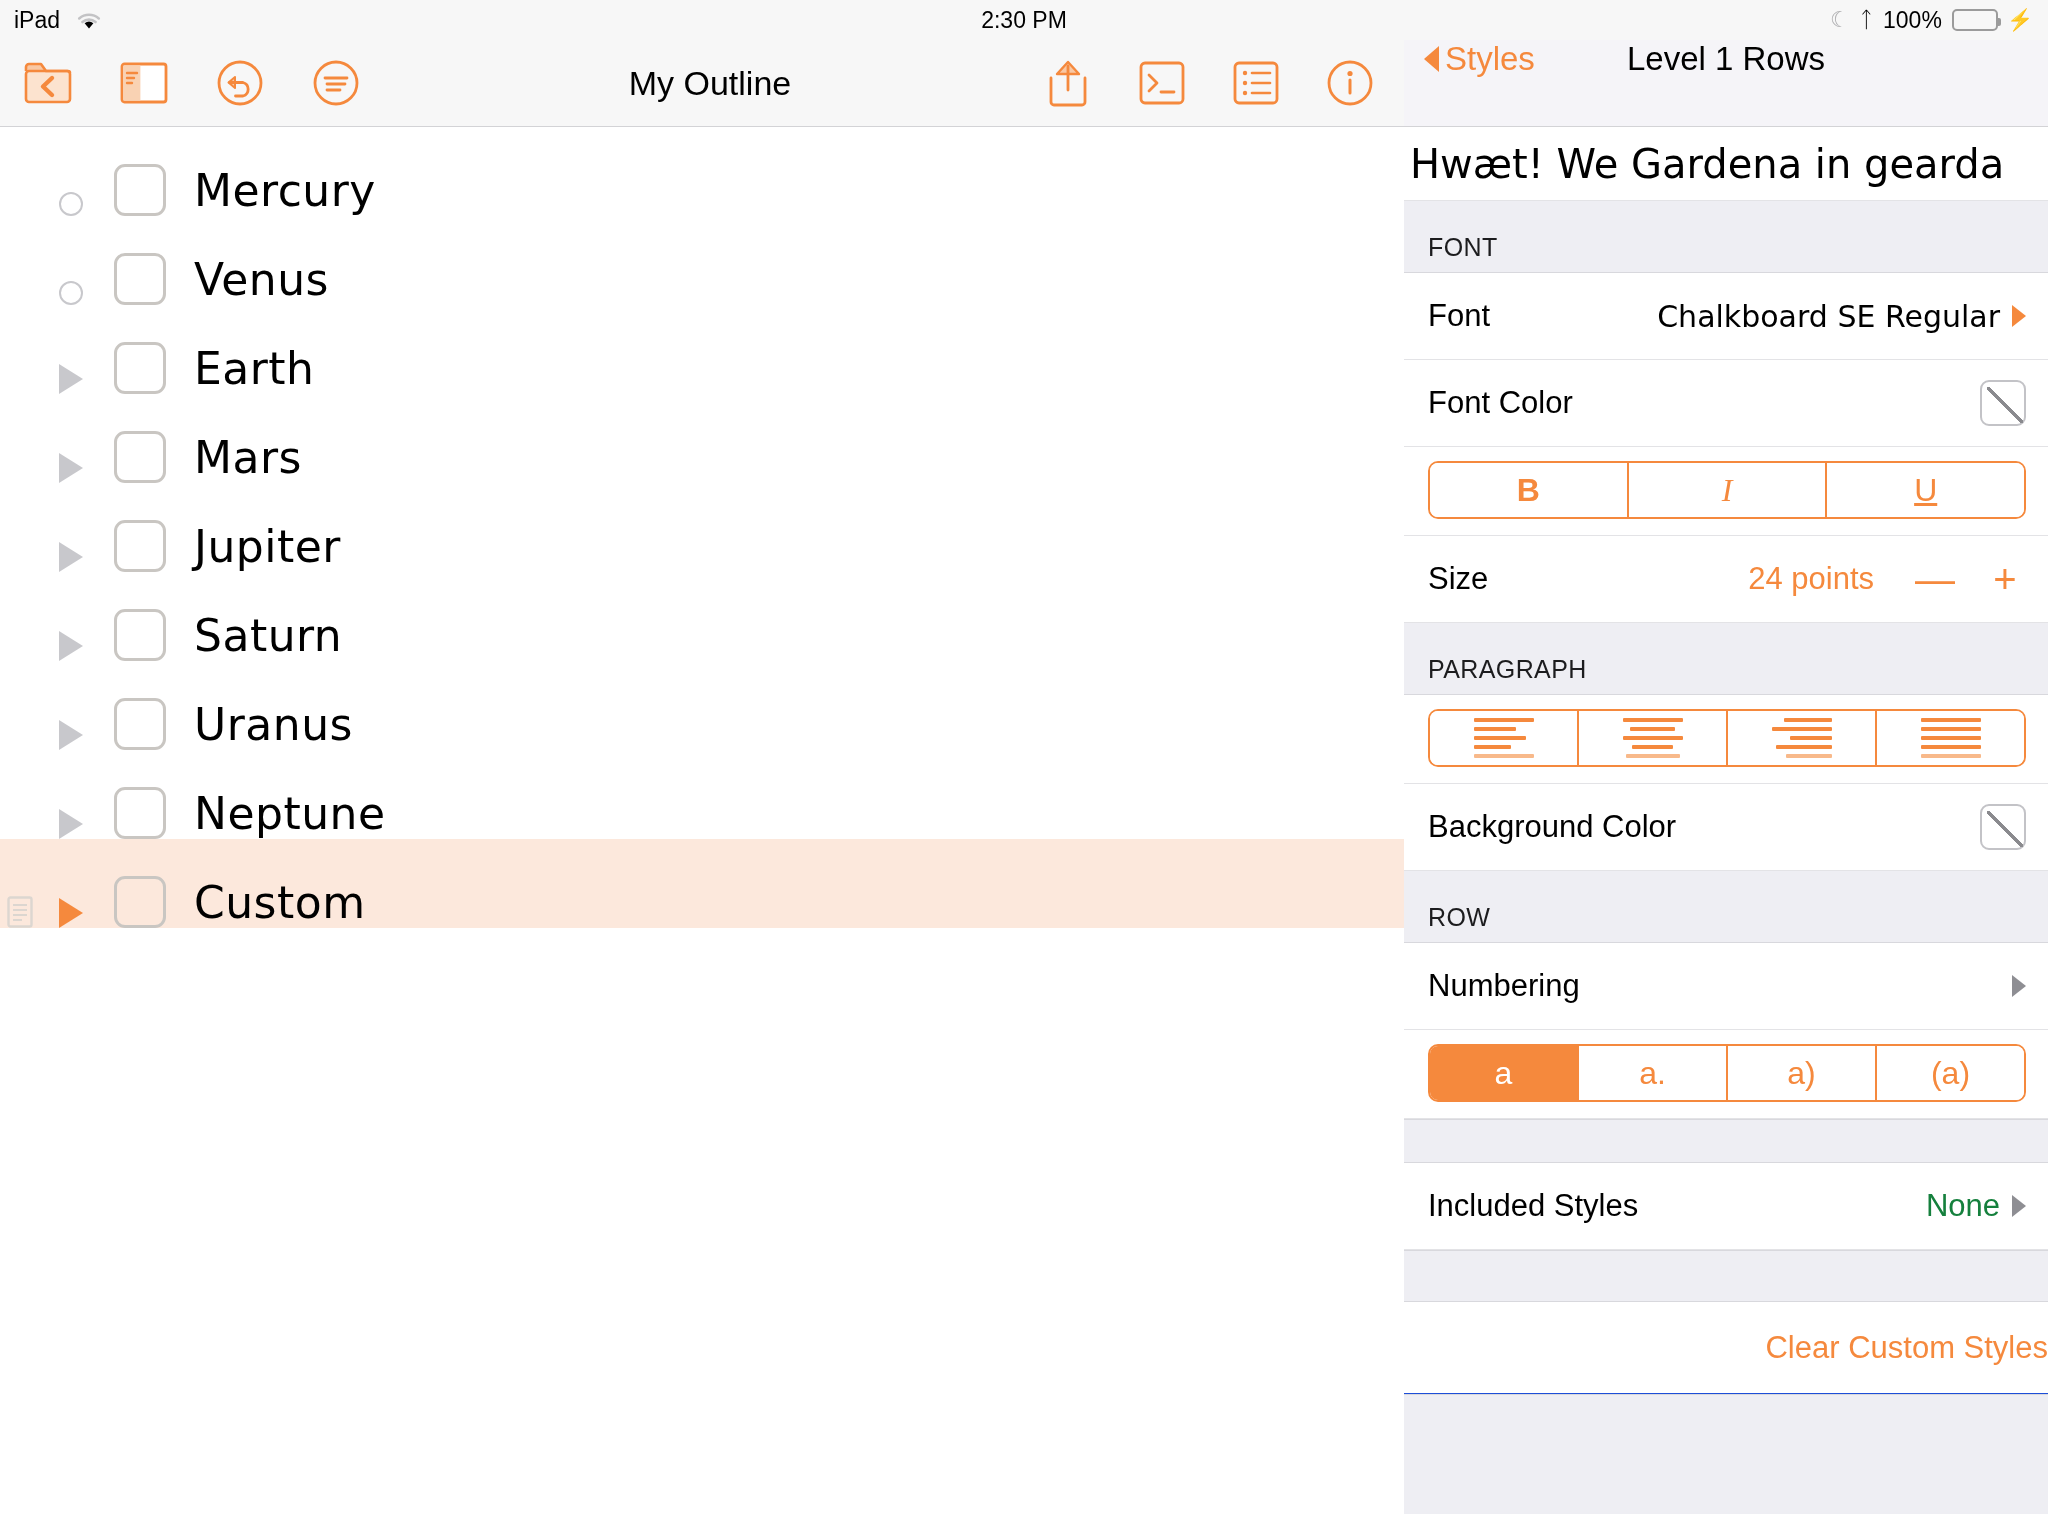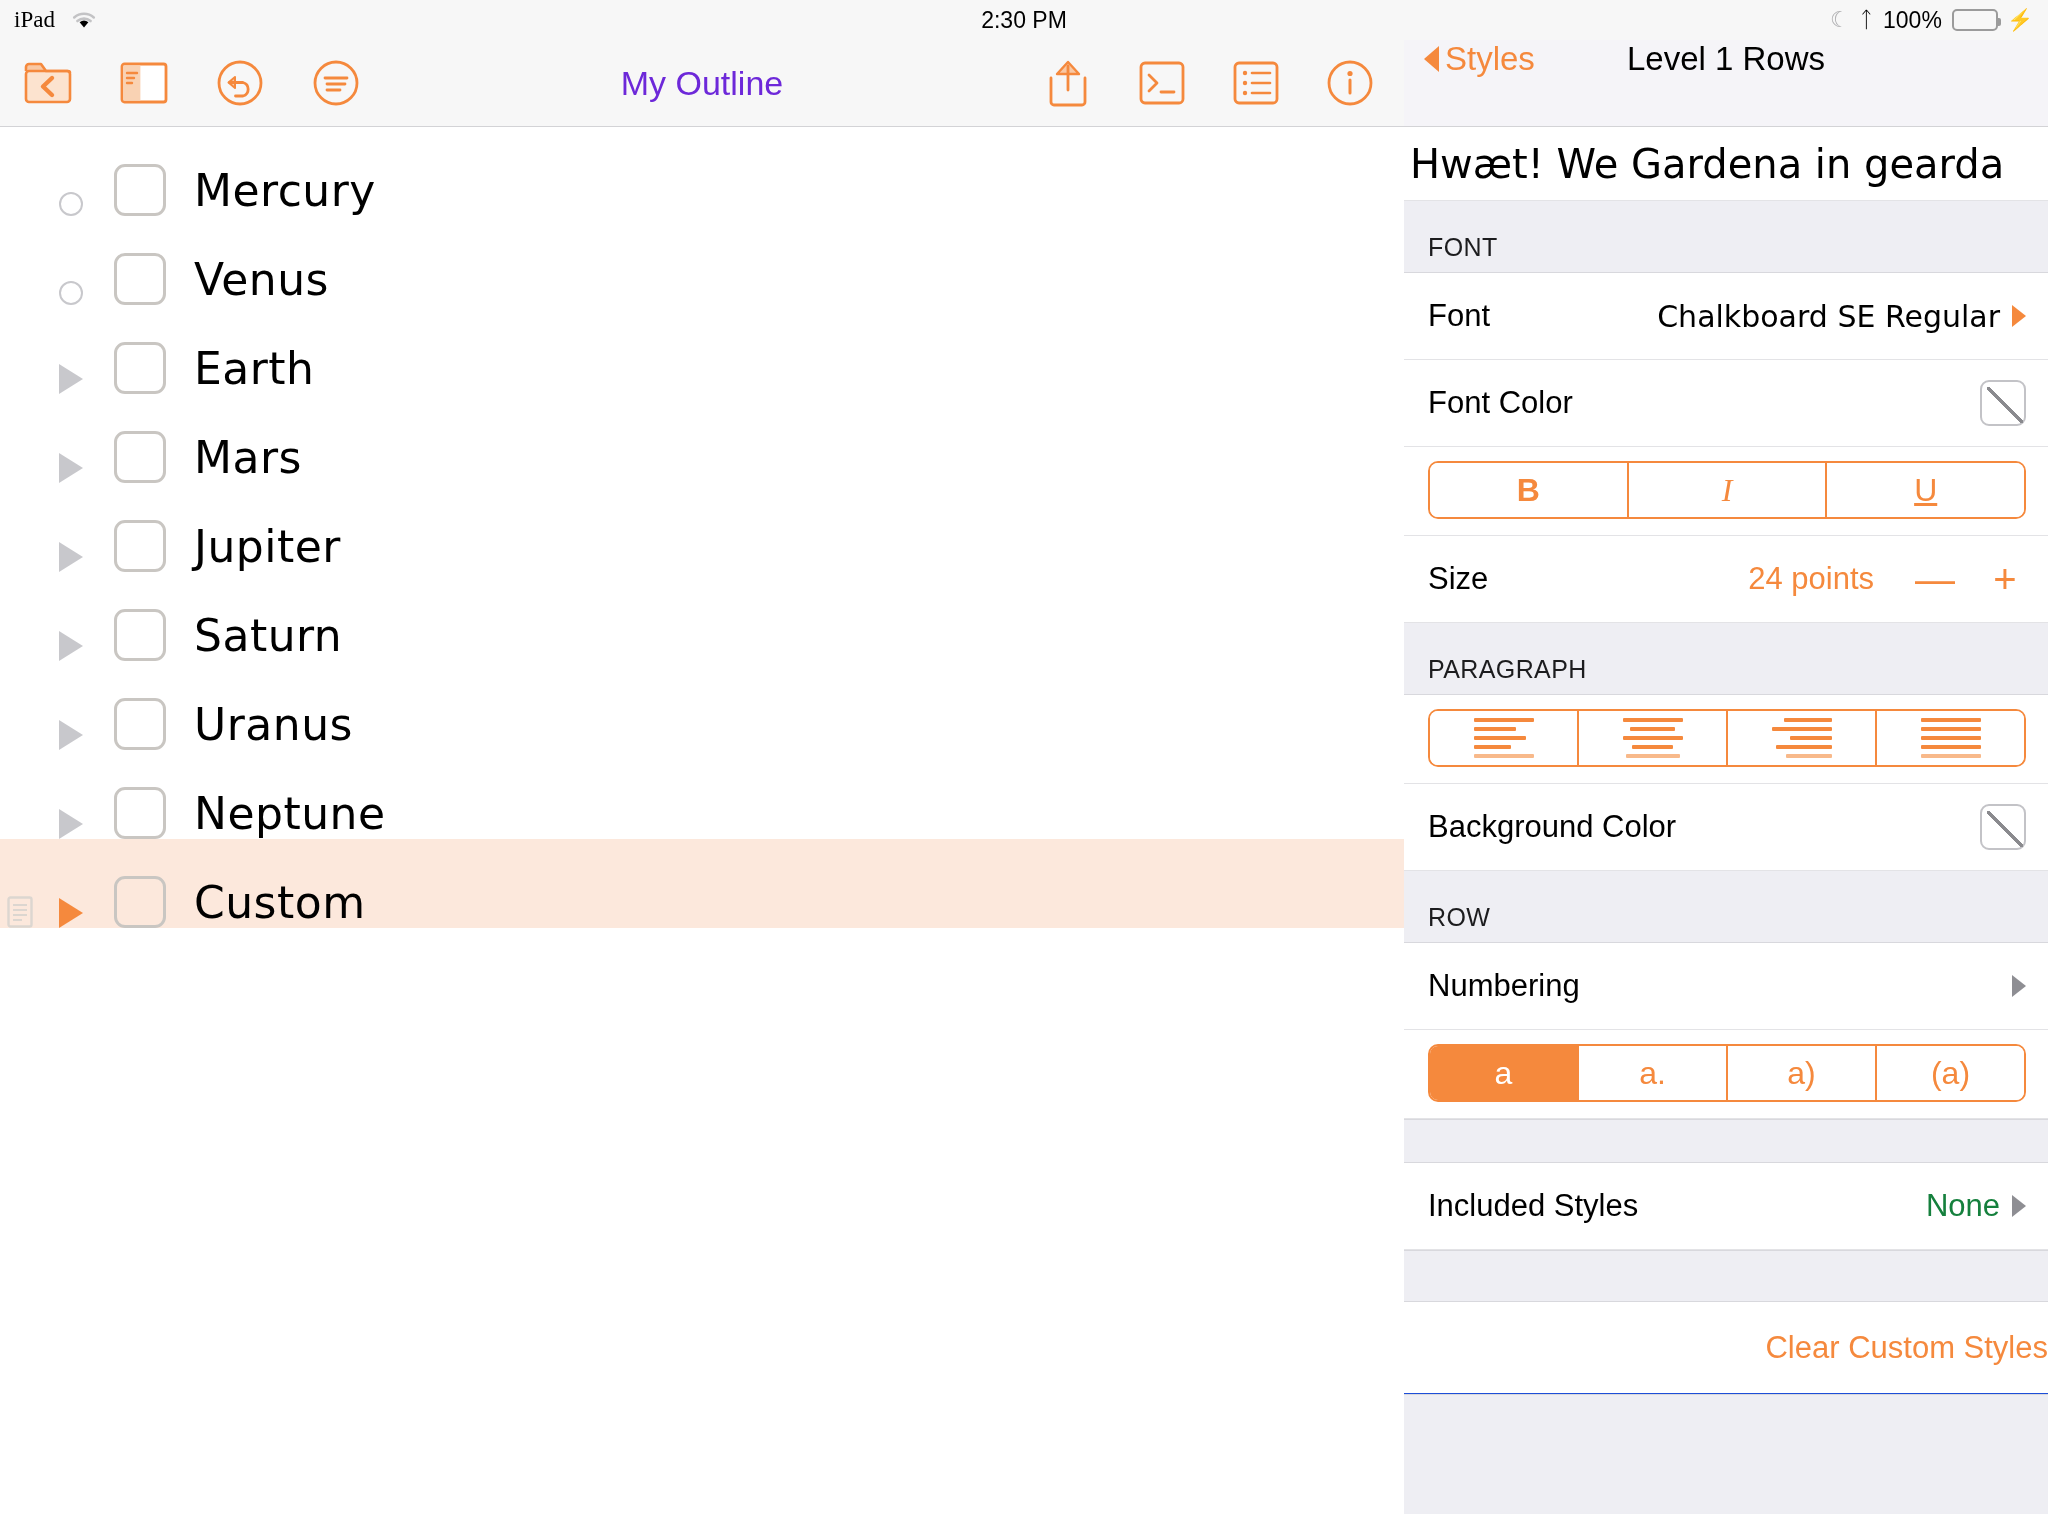--- a/index.html
+++ b/index.html
@@ -12,21 +12,21 @@
   .screen { position: relative; width: 2048px; height: 1539px; display: flex; }
 
   
   .statusbar {
     position: absolute; top: 0; left: 0; width: 2048px; height: 40px;
     background: #f7f7f7;
     display: flex; align-items: center;
     font-size: 23px; color: #000;
     z-index: 10;
   }
-  .sb-left { position: absolute; left: 14px; display: flex; align-items: center; gap: 16px; font-family: Liberation Serif, serif; }
+  .sb-left { position: absolute; left: 14px; display: flex; align-items: center; gap: 16px; }
   .sb-center { position: absolute; left: 0; width: 100%; text-align: center; font-weight: 400; }
   .sb-right { position: absolute; right: 14px; display: flex; align-items: center; gap: 10px; }
   .wifi-icon { display: inline-block; width: 26px; height: 20px; position: relative; }
   .moon-icon { color: #b0b0b2; font-size: 22px; line-height: 1; }
   .bt-icon { font-size: 22px; line-height: 1; color: #000; }
   .battery {
     width: 46px; height: 22px; border: 2px solid #9b9b9b; border-radius: 5px;
     position: relative; padding: 2px;
   }
   .battery::after {
@@ -43,22 +43,22 @@
     border-right: 1px solid #cfcfd2;
   }
   .toolbar {
     position: absolute; top: 40px; left: 0; width: 1404px; height: 87px;
     background: #f7f7f7;
     border-bottom: 1px solid #d3d3d6;
     display: flex; align-items: center;
   }
   .tb-left { position: absolute; left: 22px; display: flex; align-items: center; gap: 44px; }
   .tb-title {
-    position: absolute; left: 0; width: 100%; text-align: center;
-    font-size: 34px; font-weight: 500; color: #6d28d9;
+    position: absolute; left: 8px; width: 100%; text-align: center;
+    font-size: 34px; font-weight: 500; color: #000000;
   }
   .tb-right { position: absolute; right: 28px; display: flex; align-items: center; gap: 42px; }
   .tbtn { width: 52px; height: 52px; display: flex; align-items: center; justify-content: center; cursor: pointer; }
   .tbtn svg { display: block; }
 
   
   .outline { position: absolute; top: 127px; left: 0; width: 1404px; bottom: 0; background: #fff; }
   .row {
     position: relative; height: 89px; display: flex; align-items: flex-end;
   }

